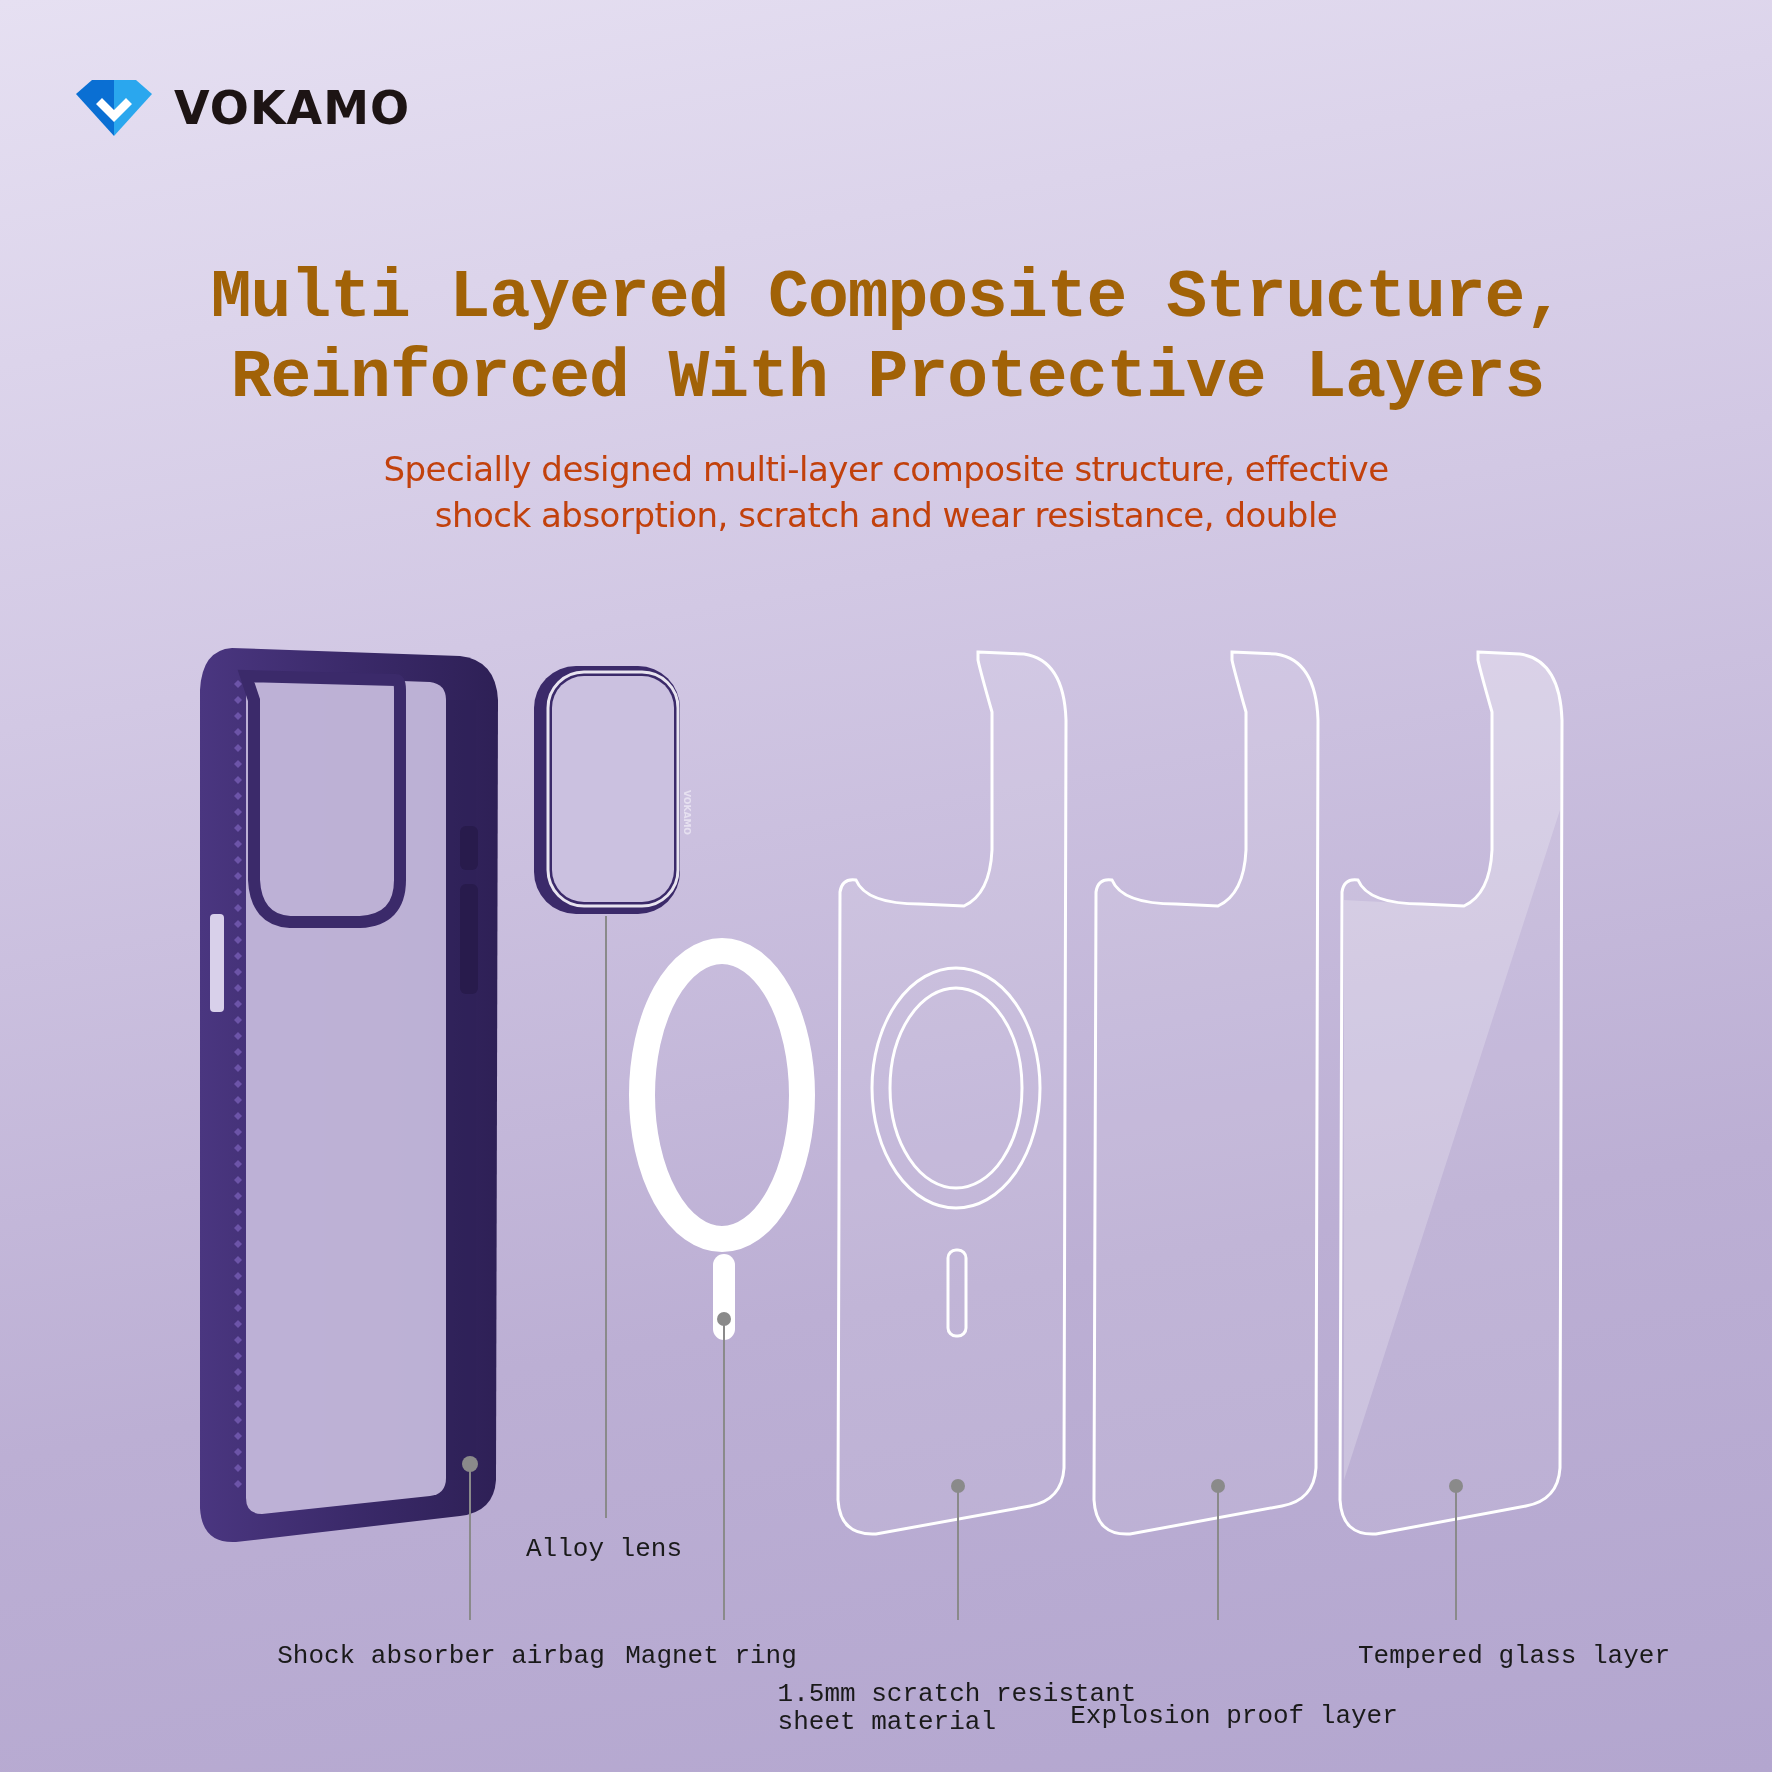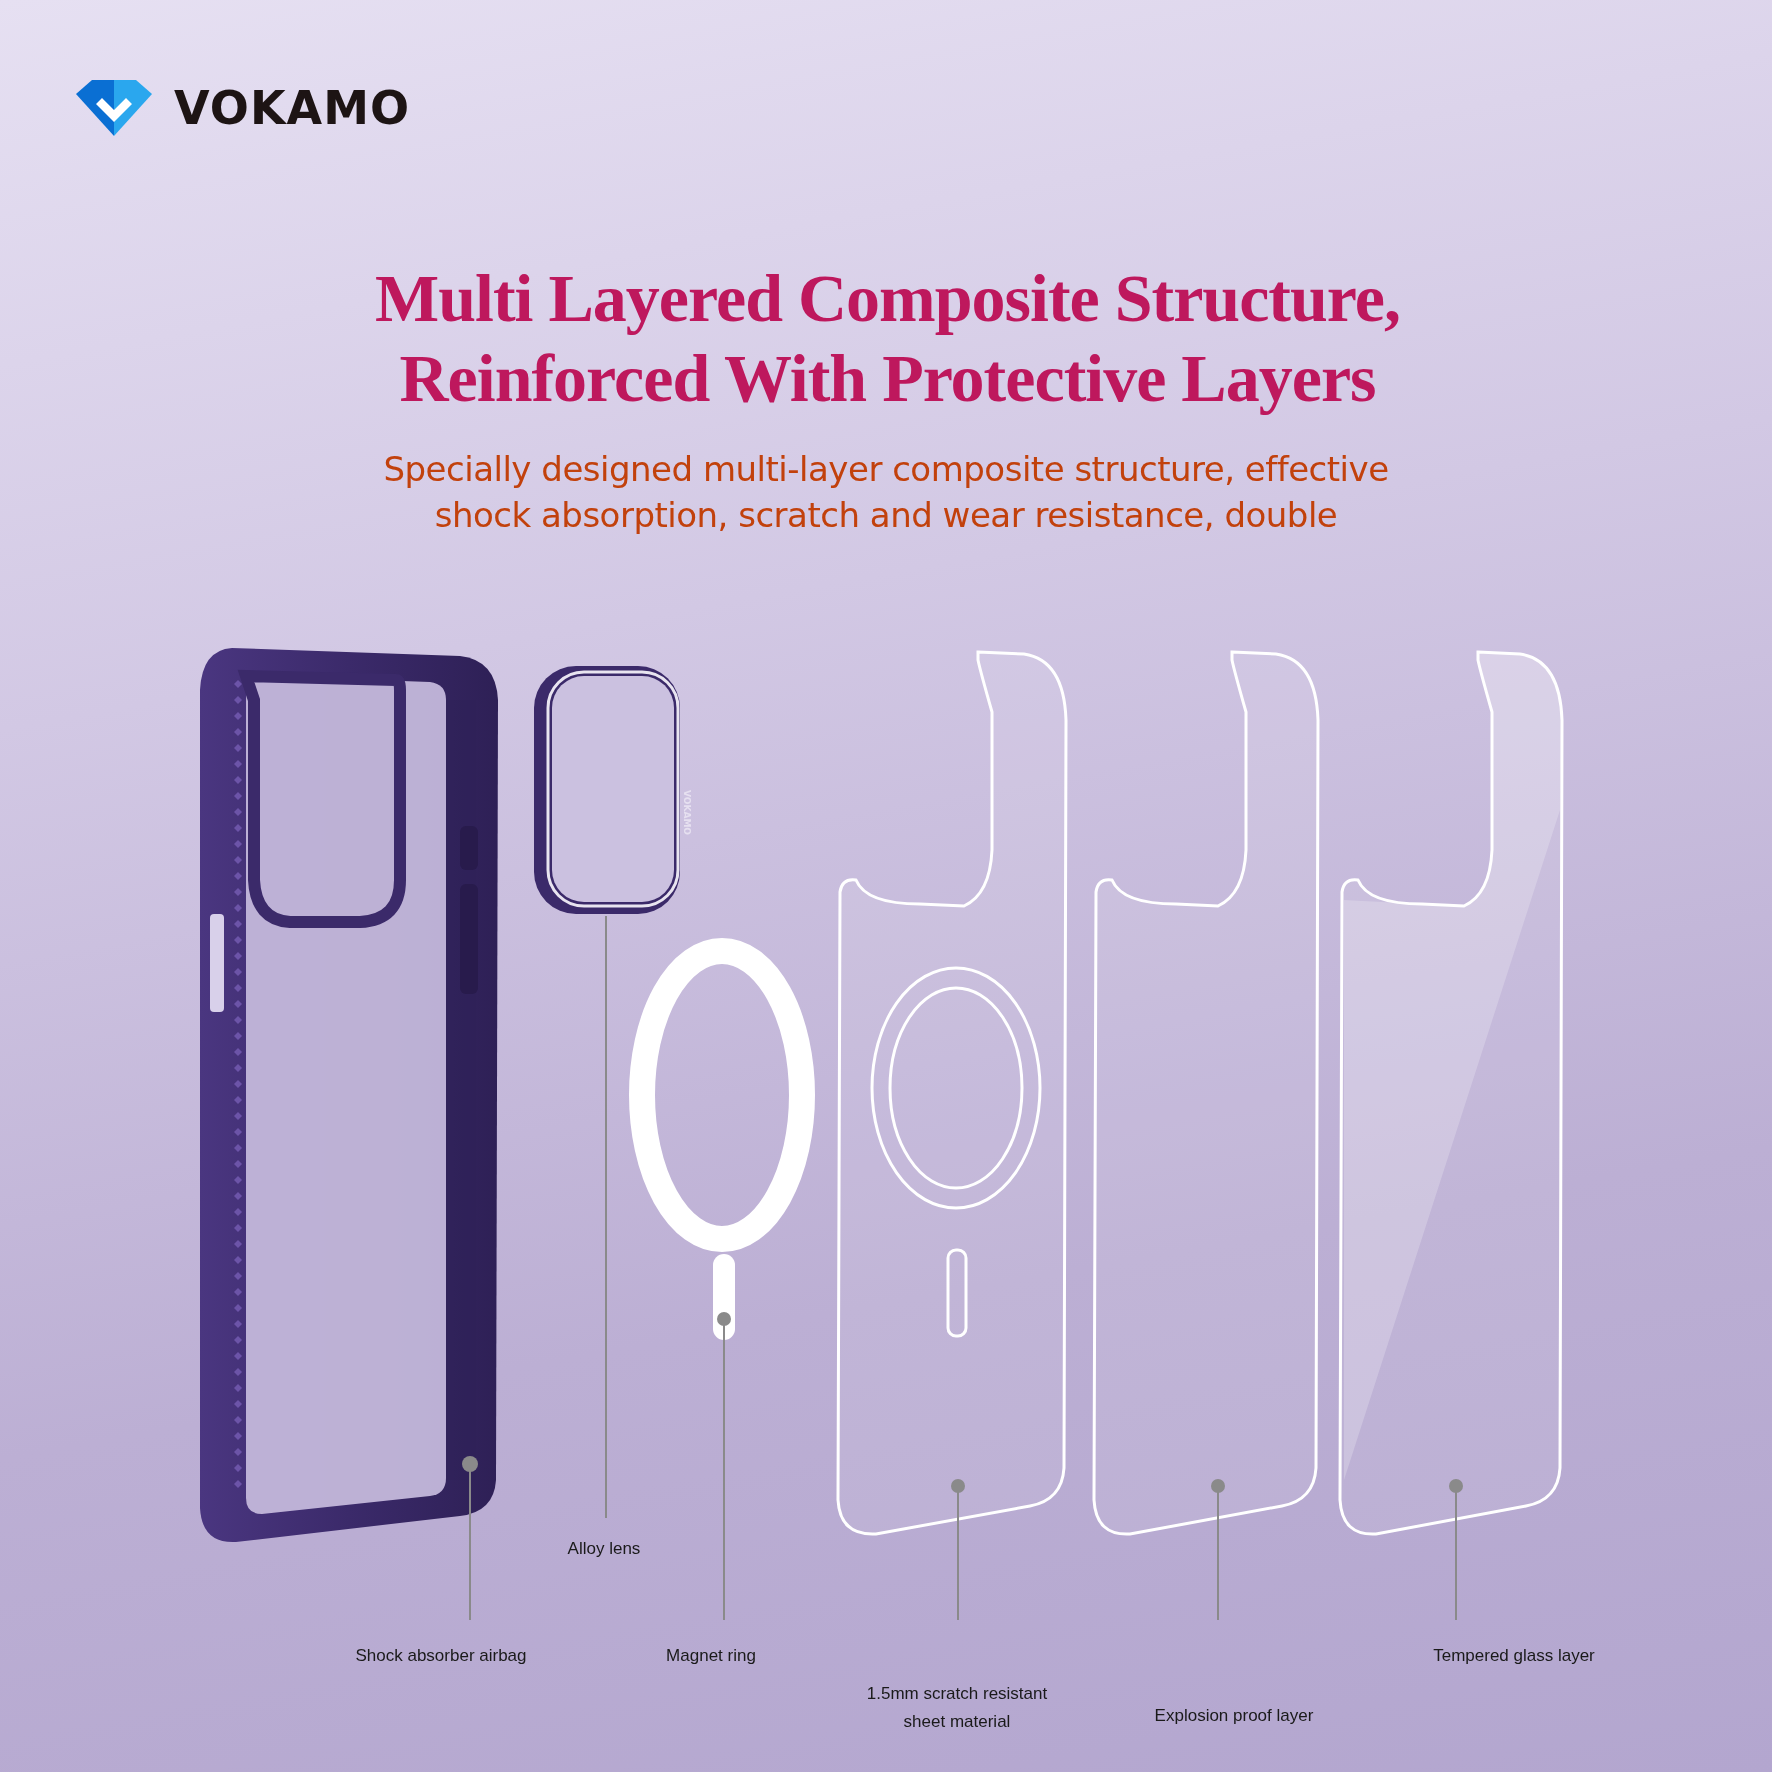--- a/index.html
+++ b/index.html
@@ -10,32 +10,32 @@
     color: #111;
   }
   .logo { position: absolute; left: 76px; top: 80px; display: flex; align-items: center; }
   .logo svg { width: 76px; height: 56px; }
   .logo-text {
     margin-left: 22px; font-size: 46px; font-weight: bold; letter-spacing: 1px;
     color: #1d1414; font-family: "DejaVu Sans", sans-serif;
   }
   .title {
     position: absolute; left: 3px; right: 0; top: 258px; text-align: center;
-    font-family: Liberation Serif, serif; font-weight: bold; font-size: 68px; line-height: 80px;
-    color: #be185d; letter-spacing: -1px;
+    font-family: Liberation Mono, monospace; font-weight: bold; font-size: 68px; line-height: 80px;
+    color: #a16207; letter-spacing: -1px;
   }
   .subtitle {
     position: absolute; left: 0; right: 0; top: 446px; text-align: center;
     font-family: "DejaVu Sans", sans-serif; font-size: 34px; line-height: 46px; color: #c2410c;
     letter-spacing: -0.5px;
   }
   .art { position: absolute; left: 0; top: 0; width: 1772px; height: 1772px; }
   .label {
-    position: absolute; text-align: center; font-family: Liberation Sans, sans-serif;
-    font-size: 17px; line-height: 28px; color: #1a1a1a; white-space: nowrap;
+    position: absolute; text-align: left; font-family: Liberation Mono, monospace;
+    font-size: 26px; line-height: 28px; color: #1a1a1a; white-space: nowrap;
     transform: translateX(-50%);
   }
 </style>
 </head>
 <body>
 
 <div class="logo">
   <svg viewBox="0 0 76 56">
     <polygon points="0,14 16,0 38,0 38,56" fill="#0a6fd3"></polygon>
     <polygon points="38,0 60,0 76,14 38,56" fill="#2aa7ee"></polygon>

